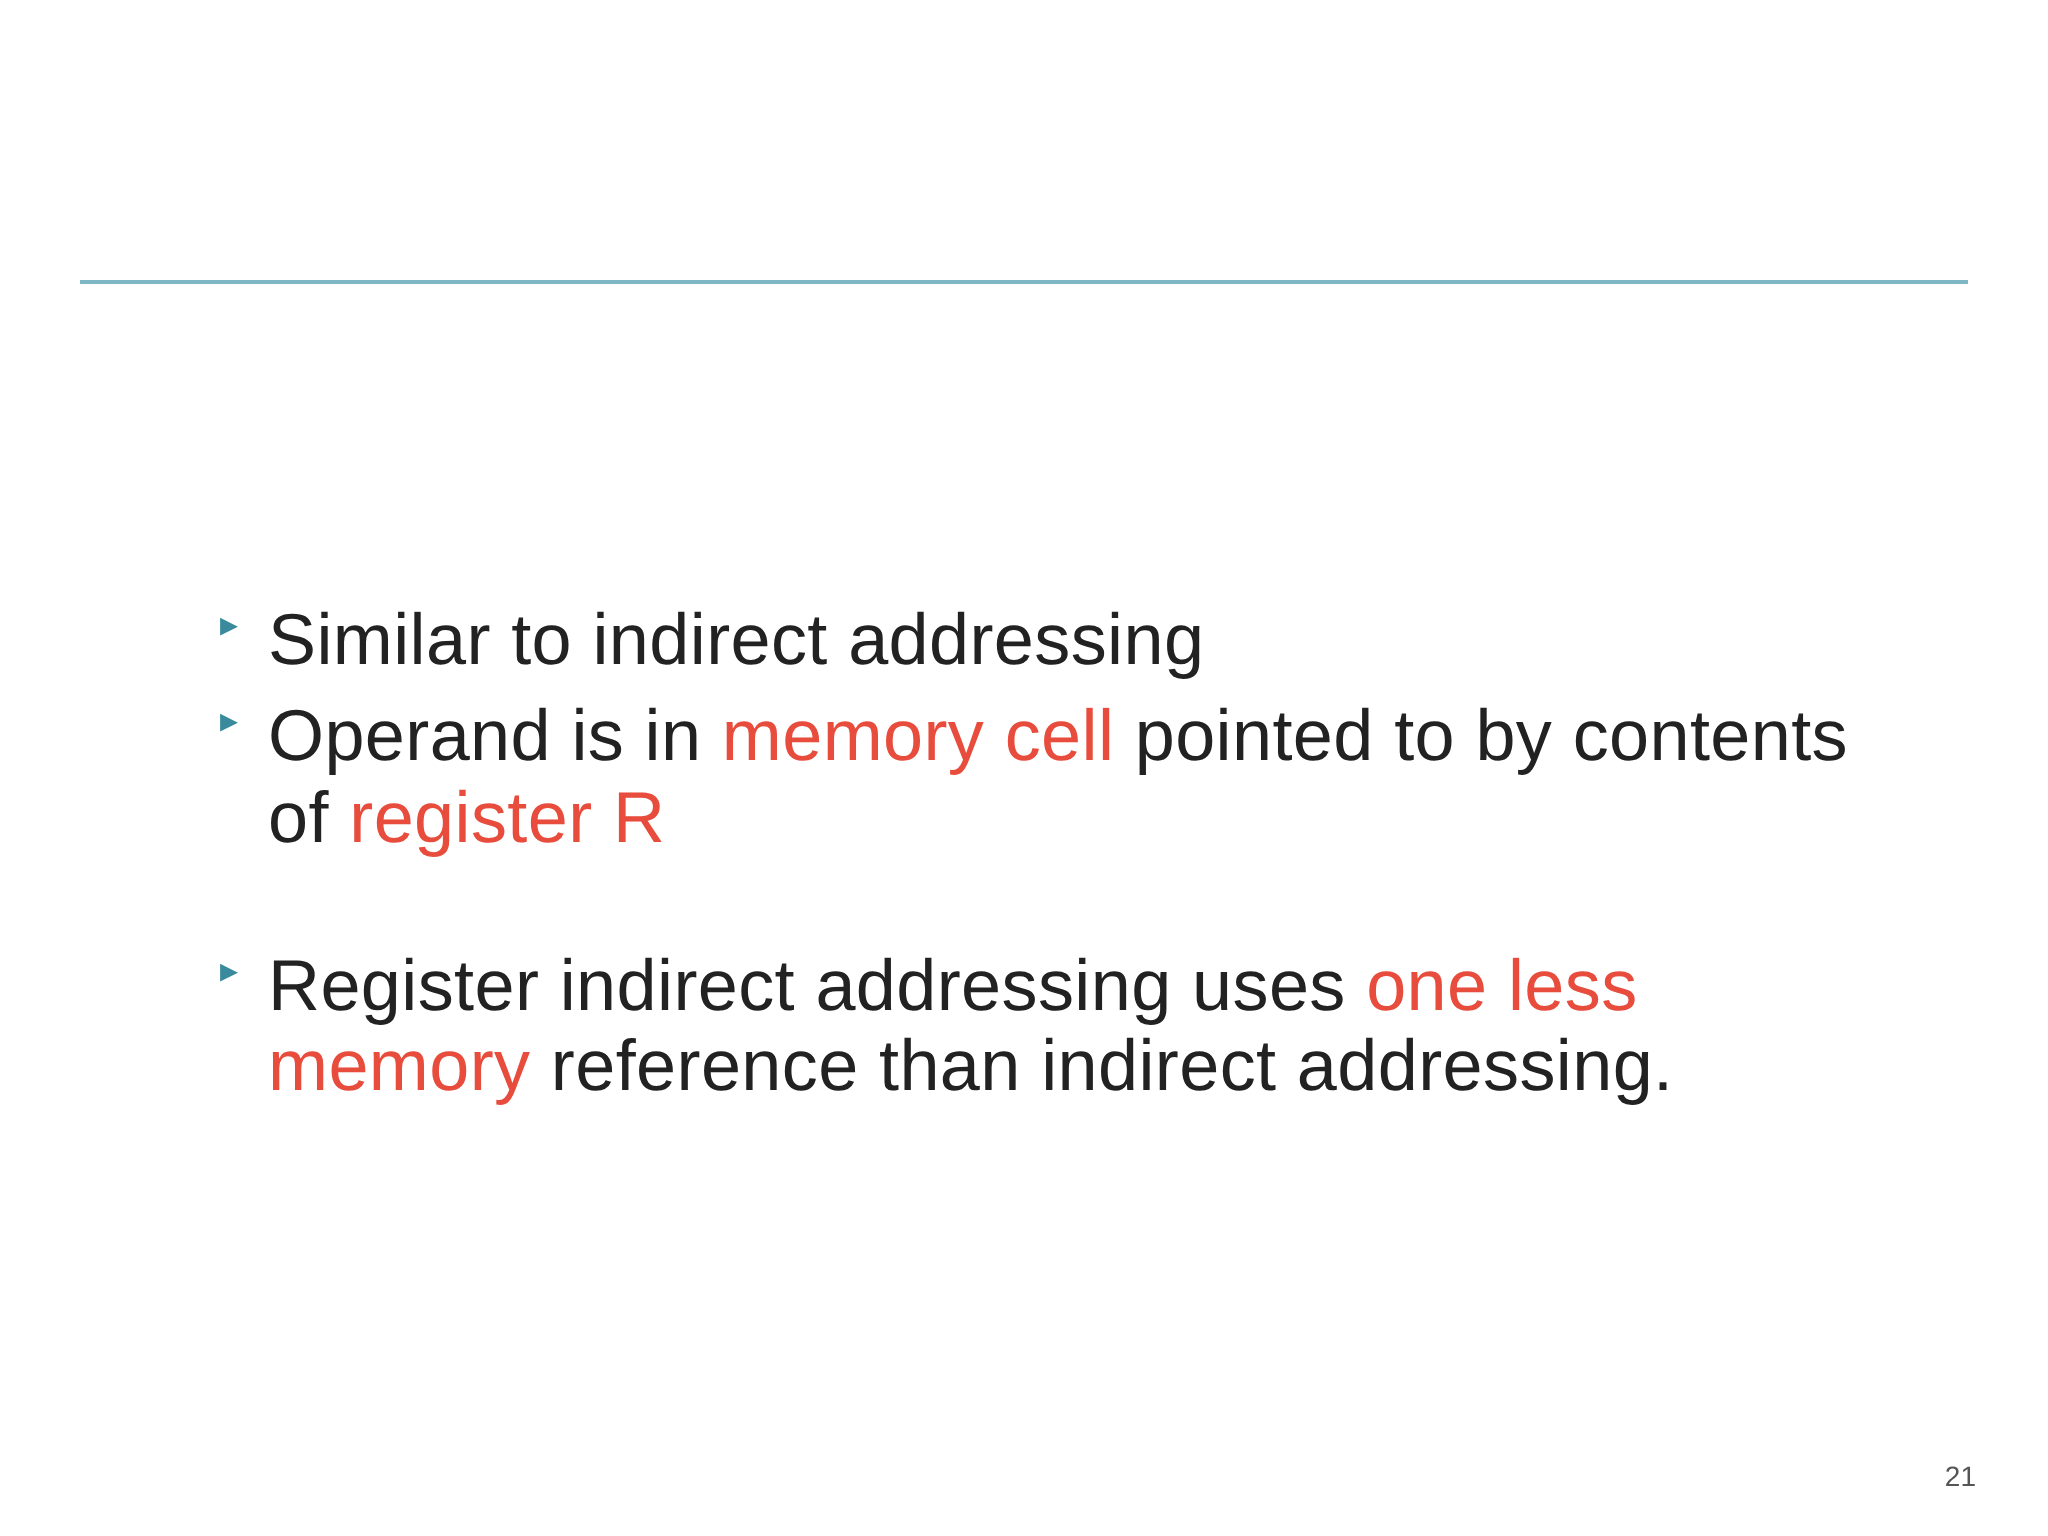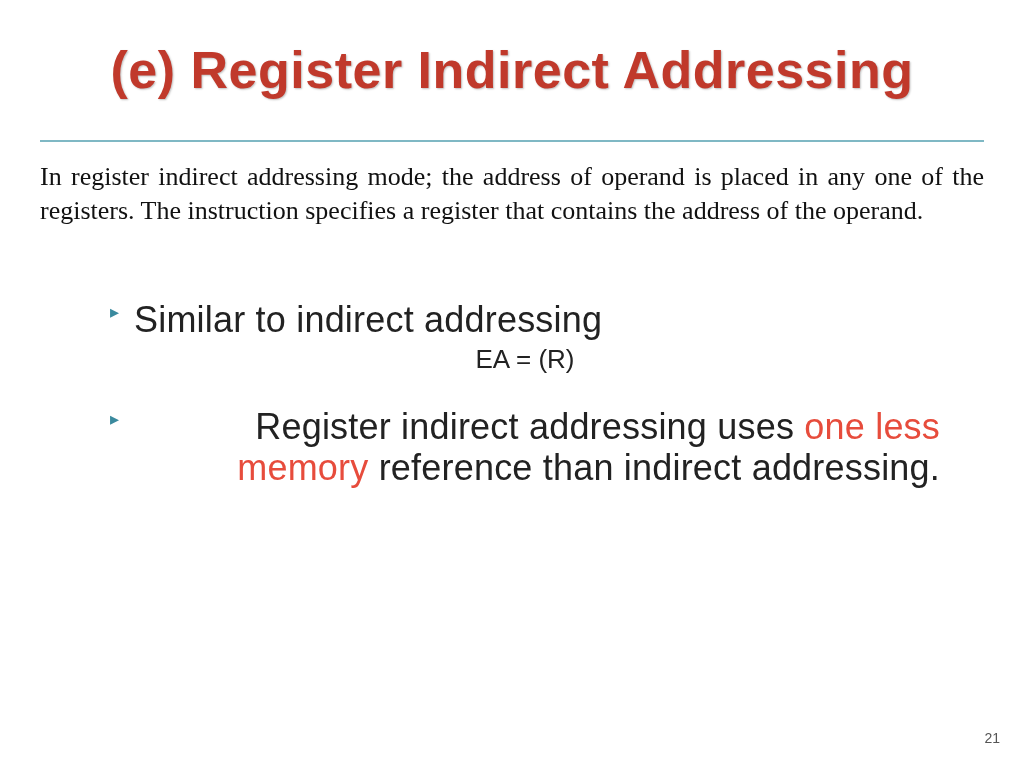--- a/index.html
+++ b/index.html
@@ -60,22 +60,21 @@
     position: relative;
     padding-left: 24px;
     font-size: 36px;
     color: #222;
     line-height: 1.12;
     margin-bottom: 8px;
     font-family: "Lucida Sans Unicode", "Segoe UI", sans-serif;
     letter-spacing: 0.2px;
   }
   .bullet.gap {
-    margin-top: 32px;
-    text-align: right;
+    margin-top: 44px;
   }
   .bullet::before {
     content: "▸";
     position: absolute;
     left: 0;
     top: 2px;
     color: #3a8a9e;
     font-size: 18px;
   }
   .formula {
@@ -85,50 +84,50 @@
     font-family: "Lucida Sans Unicode", "Segoe UI", sans-serif;
     margin-top: -4px;
     margin-bottom: 6px;
   }
   .hl {
     color: #e74c3c;
   }
   .page-number {
     position: absolute;
     bottom: 22px;
-    right: 24px;
+    right: 36px;
     font-size: 14px;
     color: #555;
     font-family: "Segoe UI", sans-serif;
   }
   .decoration {
     position: absolute;
     bottom: 0;
     left: 0;
     width: 1024px;
     height: 200px;
     z-index: -1;
   }
 </style>
 </head>
 <body>
 
 <div class="slide">
 
-  <div class="title">(e) Register Indirect Addressing</div>
 
   <div class="rule"></div>
 
-  <div class="intro">In register indirect addressing mode; the address of operand is placed in any one of the registers. The instruction specifies a register that contains the address of the operand.</div>
 
   <div class="bullets">
 
     <div class="bullet">Similar to indirect addressing</div>
-    <div class="formula">EA = (R)</div>
 
+    <div class="bullet">
+      <span>Operand is in </span><span class="hl">memory cell</span><span> pointed to by contents of </span><span class="hl">register R</span>
+    </div>
 
 
     <div class="bullet gap">
       <span>Register indirect addressing uses </span><span class="hl">one less memory</span><span> reference than indirect addressing.</span>
     </div>
 
   </div>
 
   <div class="page-number">21</div>
 

